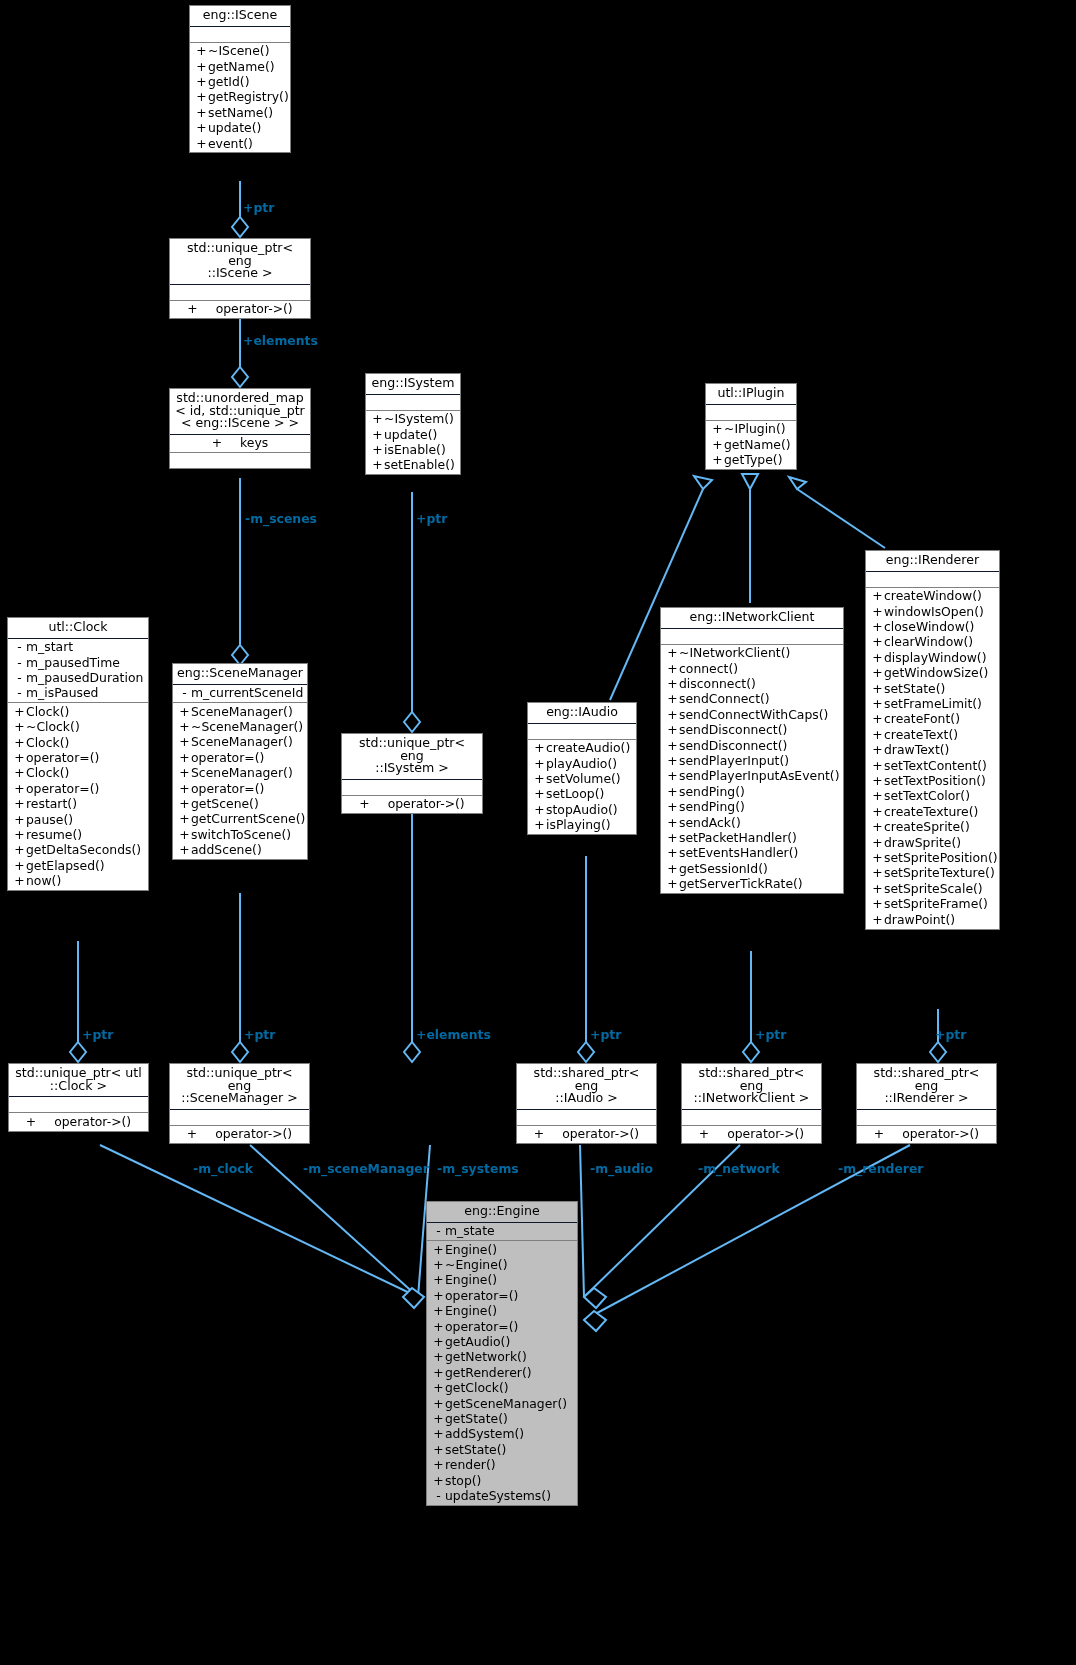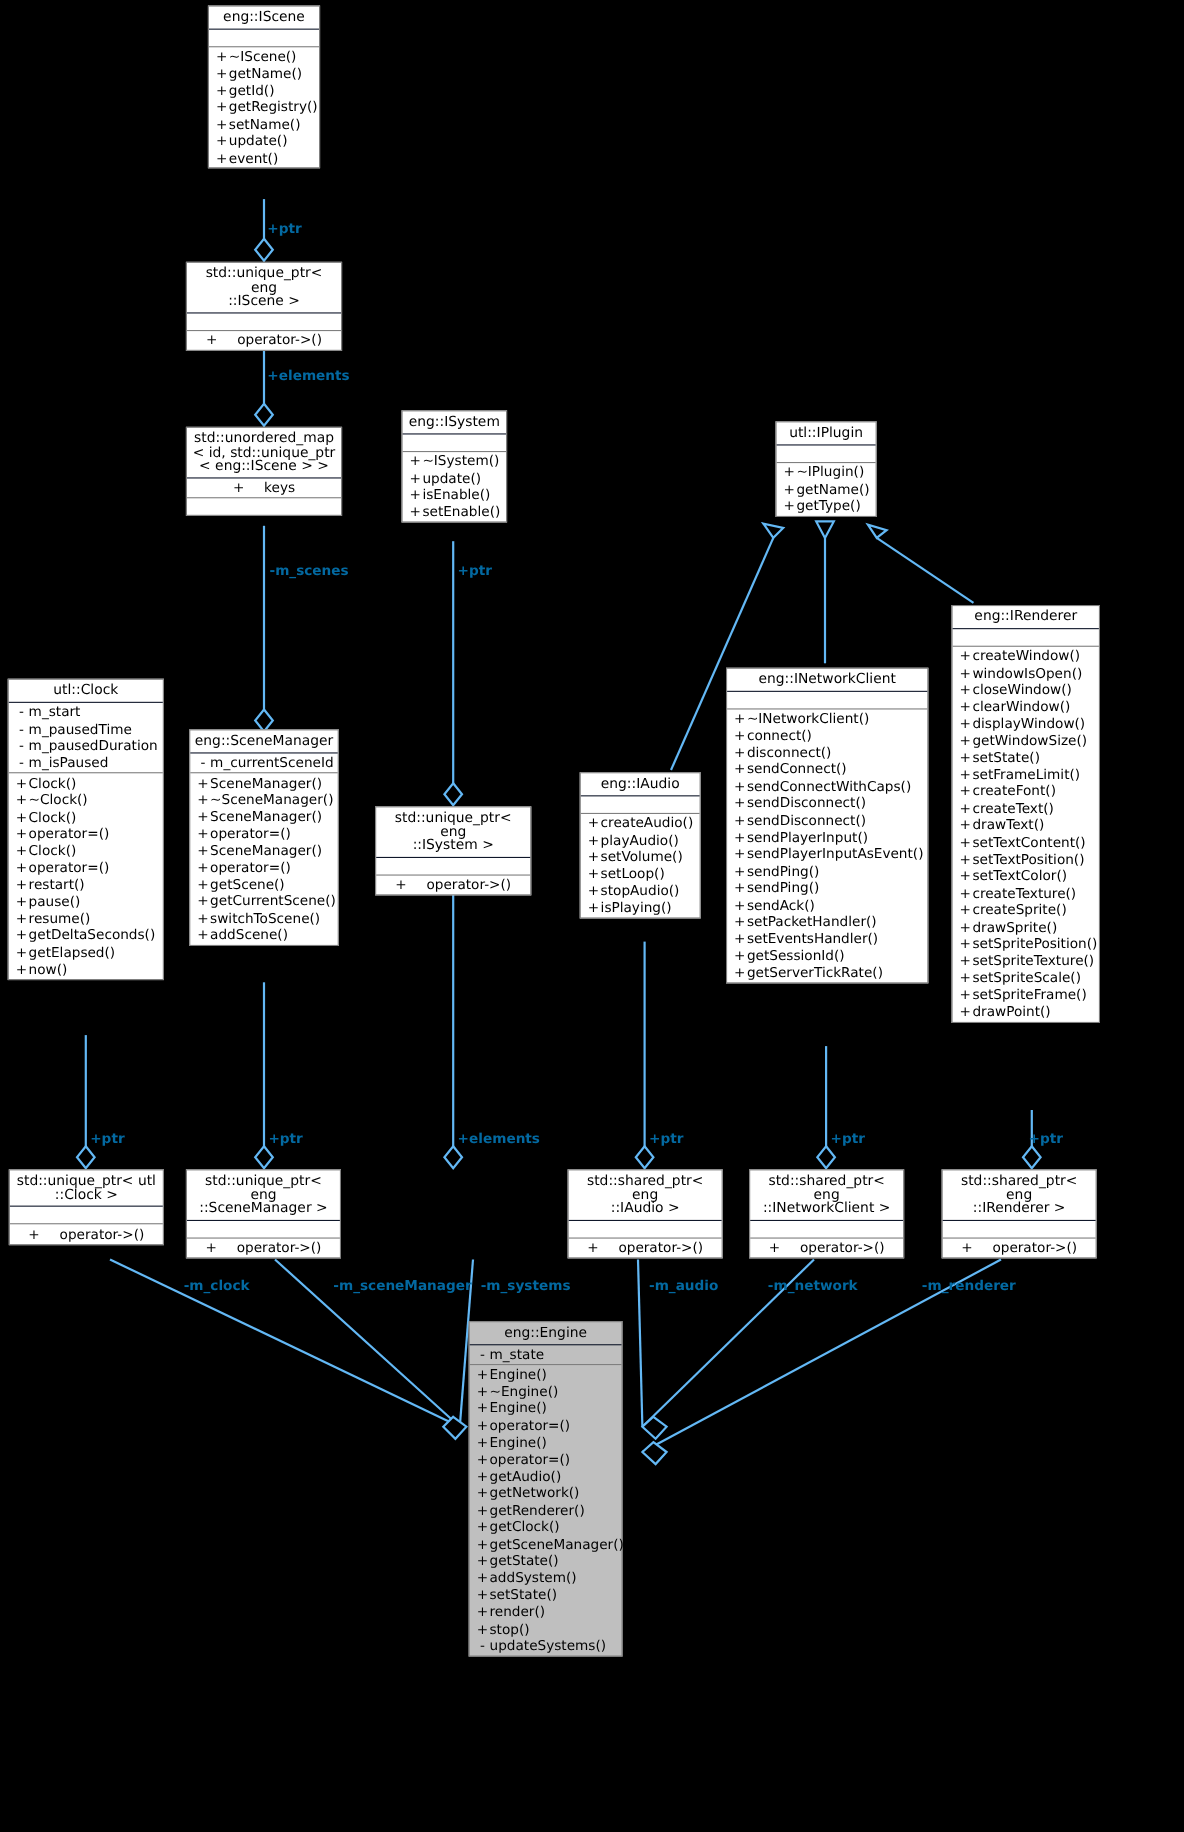--- a/index.html
+++ b/index.html
@@ -607,21 +607,21 @@
 ::IRenderer &gt;</div>
     <div class="compart empty"></div>
     <div class="compart">
       <div class="row centered">
           <span class="vis">+</span>
           <span class="mname">operator-&gt;()</span>
         </div>
     </div>
   </div>
 
-  <div class="uml filled" style="left:426px;top:1201px;width:140px;">
+  <div class="uml filled" style="left:426px;top:1201px;width:152px;">
     <div class="title">eng::Engine</div>
     <div class="compart">
       <div class="row">
           <span class="vis">-</span>
           <span class="mname">m_state</span>
         </div>
     </div>
     <div class="compart">
       <div class="row">
           <span class="vis">+</span>
@@ -697,20 +697,20 @@
   <div class="elabel" style="left:243px;top:200px;">+ptr</div>
   <div class="elabel" style="left:243px;top:333px;">+elements</div>
   <div class="elabel" style="left:245px;top:511px;">-m_scenes</div>
   <div class="elabel" style="left:416px;top:511px;">+ptr</div>
   <div class="elabel" style="left:82px;top:1027px;">+ptr</div>
   <div class="elabel" style="left:244px;top:1027px;">+ptr</div>
   <div class="elabel" style="left:416px;top:1027px;">+elements</div>
   <div class="elabel" style="left:590px;top:1027px;">+ptr</div>
   <div class="elabel" style="left:755px;top:1027px;">+ptr</div>
   <div class="elabel" style="left:935px;top:1027px;">+ptr</div>
-  <div class="elabel" style="left:167px;top:1161px;">-m_clock</div>
+  <div class="elabel" style="left:193px;top:1161px;">-m_clock</div>
   <div class="elabel" style="left:303px;top:1161px;">-m_sceneManager</div>
   <div class="elabel" style="left:437px;top:1161px;">-m_systems</div>
   <div class="elabel" style="left:590px;top:1161px;">-m_audio</div>
   <div class="elabel" style="left:698px;top:1161px;">-m_network</div>
   <div class="elabel" style="left:838px;top:1161px;">-m_renderer</div>
 
 </div>
 
 </body></html>

